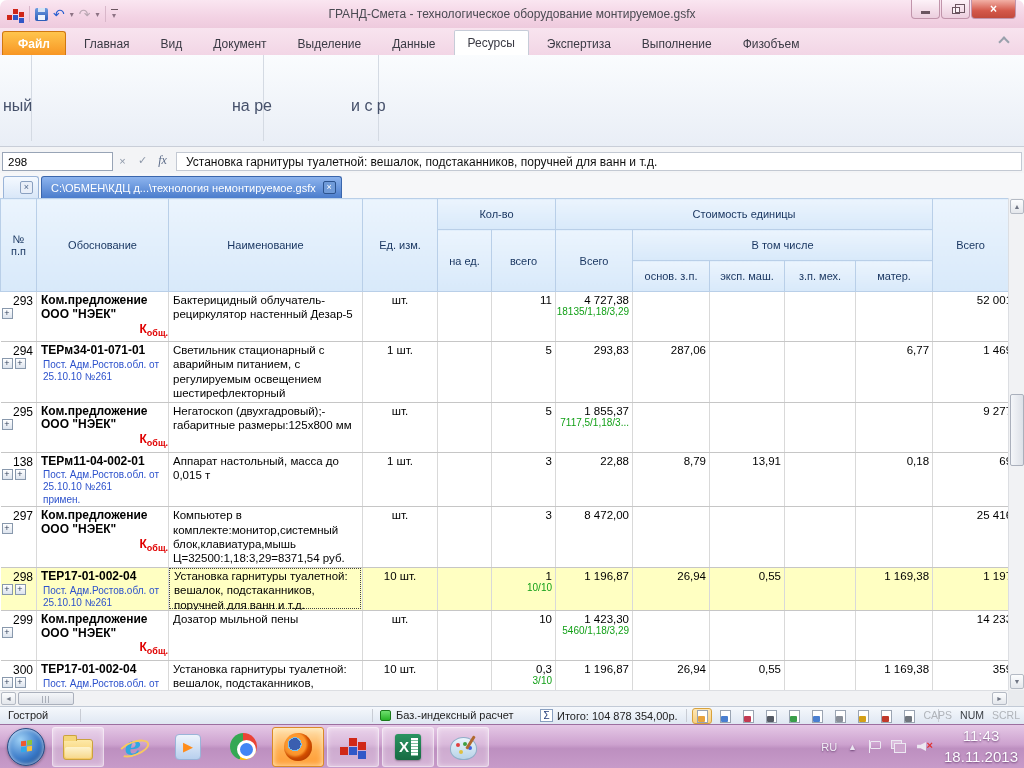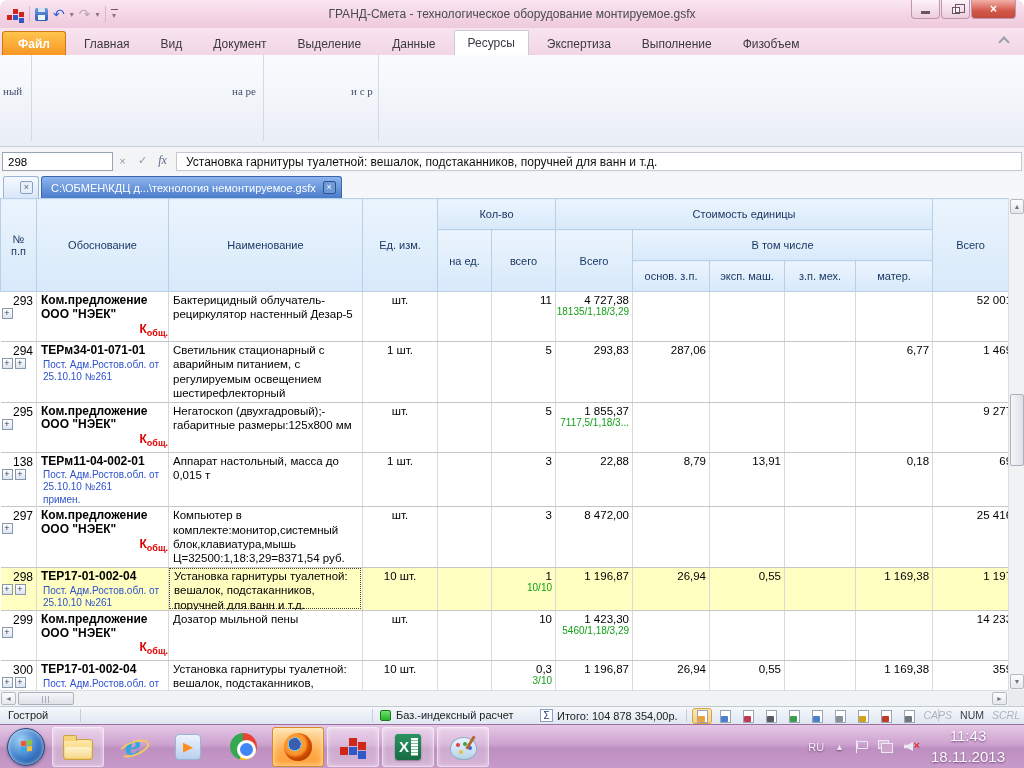--- a/index.html
+++ b/index.html
@@ -41,21 +41,21 @@
   .rtab.file { background:linear-gradient(#ffc54d,#f79422); color:#fff; font-weight:bold;
     border:1px solid #d07810; border-bottom:none; border-radius:3px 3px 0 0; padding:5px 15px; }
   .rtab.active { background:#fff; border:1px solid #c6ccd8; border-bottom:1px solid #fff; border-radius:2px 2px 0 0; }
   .ribbon-collapse { position:absolute; right:16px; top:38px; width:8px; height:8px;
     border-left:2px solid #98a0ac; border-top:2px solid #98a0ac; transform:rotate(45deg); }
 
   
   .ribbon { position:absolute; top:55px; left:0; right:0; height:92px;
     background:linear-gradient(#fafcfe,#e9eef6); border-bottom:1px solid #c9ced8; }
   .rsep { position:absolute; top:0; bottom:5px; width:1px; background:#d4dae3; }
-  .rfrag { position:absolute; top:30px; font-size:11px; color:#45506a; white-space:nowrap;font-family:Liberation Serif, serif; }
+  .rfrag { position:absolute; top:42px; font-size:16px; color:#45506a; white-space:nowrap; }
 
   
   .fbar { position:absolute; top:147px; left:0; right:0; height:26px; background:#f3f4f6; }
   .cellref { position:absolute; left:2px; top:5px; width:111px; height:19px; background:#fff;
     border:1px solid #98a4b6; font-size:11.5px; padding:0 0 0 5px; font-family:"Liberation Sans",sans-serif; }
   .fbtns { position:absolute; left:116px; top:6px; display:flex; gap:7px; align-items:center; }
   .fbtn { font-size:11px; color:#8c97a8; width:13px; text-align:center; }
   .fbtn.fx { font-style:italic; color:#5a6a88; font-family:"Liberation Serif",serif; font-size:12px; }
   .ftext { position:absolute; left:176px; right:2px; top:5px; height:19px; background:#fff;
     border:1px solid #c3c9d3; font-size:12px; padding:0 0 0 9px; font-family:"Liberation Sans",sans-serif; color:#111; }
@@ -119,21 +119,21 @@
   .greensq { width:11px; height:11px; background:linear-gradient(#6fe06f,#28b428); border:1px solid #1a7a1a; border-radius:2px; }
   .s-itogo { position:absolute; left:540px; top:2px; display:flex; align-items:center; gap:4px; }
   .sigma { width:13px; height:13px; background:#fff; border:1px solid #8aa0c0; color:#223c7a;
     font-size:10px; line-height:12px; text-align:center; }
   .s-icons { position:absolute; left:692px; top:1px; display:flex; gap:3px; align-items:center; }
   .sicon { position:relative; width:20px; height:16px; display:flex; align-items:center; justify-content:center; border-radius:3px; }
   .sicon .page { position:relative; width:11px; height:13px; background:#fff; border:1px solid #9aa4b2; }
   .sicon .chip { position:absolute; right:2px; bottom:0; width:7px; height:6px; border-radius:1px; }
   .sicon.on { background:linear-gradient(#fde7b8,#f8cf7e); border:1px solid #d8a23c; }
   .s-keys { position:absolute; right:4px; top:2px; display:flex; gap:8px; font-size:10.5px; }
-  .key-dim { color:#b0b4ba;font-style:italic; } .key-on { color:#3a3e44; }
+  .key-dim { color:#b0b4ba; } .key-on { color:#3a3e44; }
 
   
   .taskbar { position:absolute; top:724px; left:0; width:1024px; height:44px;
     background:linear-gradient(#e5c8e6,#cda2cf 45%,#bd8fc0 55%,#c79bc9); border-top:1px solid #9c6fa0; display:flex; align-items:center; }
   .tbtn { width:52px; height:40px; margin-left:3px; border-radius:3px; display:flex; align-items:center; justify-content:center; }
   .tbtn.open { background:rgba(255,255,255,.25); border:1px solid rgba(255,255,255,.55); box-shadow:inset 0 0 5px rgba(255,255,255,.45); }
   .tbtn.activeapp { background:linear-gradient(#ffe2b0,#ffad4e 60%,#ff9c34); border:1px solid #d9競; border:1px solid #d98a28; box-shadow:inset 0 0 6px #fff0c8; }
   .tbtn.startwrap { width:46px; background:none; border:none; box-shadow:none; }
   .ticon.start { position:relative; width:38px; height:38px; border-radius:50%;
     background:radial-gradient(circle at 35% 30%,#9ed0f5,#3a7ac8 55%,#16407e); border:1px solid #2a4e84;
@@ -170,21 +170,21 @@
   .ticon.excel::before { content:'X'; position:absolute; left:4px; top:4px; color:#fff; font-weight:bold; font-size:15px; line-height:17px; }
   .ticon.excel::after { content:''; position:absolute; right:3px; top:4px; width:7px; height:18px;
     background:repeating-linear-gradient(#ffffff 0 2px,#7fbf9f 2px 3px); }
   .ticon.paint { position:relative; width:27px; height:23px; margin-top:4px; border-radius:50% 50% 46% 46%;
     background:linear-gradient(#eaf4fb,#b8d4e8); border:1px solid #90aec8; }
   .ticon.paint::before { content:''; position:absolute; left:5px; top:5px; width:4px; height:4px; border-radius:50%;
     background:#e04040; box-shadow:7px -1px 0 #40a040,12px 3px 0 #4060e0,3px 7px 0 #e0c040; }
   .ticon.paint::after { content:''; position:absolute; right:4px; top:-3px; width:3px; height:15px;
     background:#b06a30; border-radius:1px; transform:rotate(32deg); }
 
-  .tray { position:absolute; right:0; top:0; bottom:0; display:flex; align-items:center; gap:11px; padding-right:19px; }
+  .tray { position:absolute; right:0; top:0; bottom:0; display:flex; align-items:center; gap:11px; padding-right:6px; }
   .tray-lang { color:#f2eef6; font-size:11px; text-shadow:0 1px 2px rgba(80,40,90,.7); }
   .tray-chev { color:#eae4f0; font-size:9px; text-shadow:0 1px 2px rgba(80,40,90,.7); }
   .tray-flag { position:relative; width:12px; height:14px; }
   .tray-flag::before { content:''; position:absolute; left:2px; top:1px; width:9px; height:6px;
     border:1px solid #ece8f2; border-radius:1px; }
   .tray-flag::after { content:''; position:absolute; left:1px; top:0; width:1px; height:13px; background:#ece8f2; }
   .tray-net { position:relative; width:15px; height:13px; }
   .tray-net::before { content:''; position:absolute; left:0; top:0; width:9px; height:7px; border:1px solid #ece8f2; background:rgba(255,255,255,.25); }
   .tray-net::after { content:''; position:absolute; right:0; bottom:0; width:10px; height:8px; border:1px solid #ece8f2; background:#cda6ce; }
   .tray-vol { position:relative; width:16px; height:13px; }

